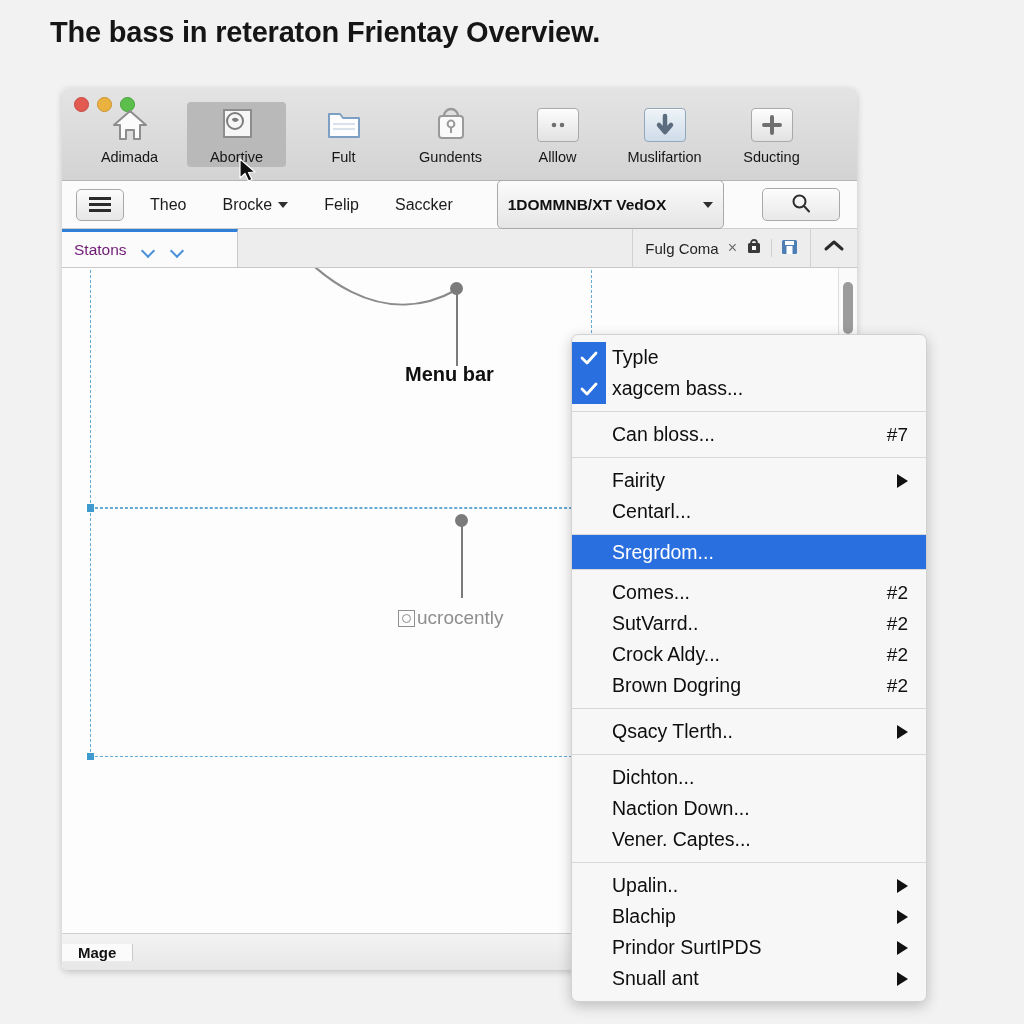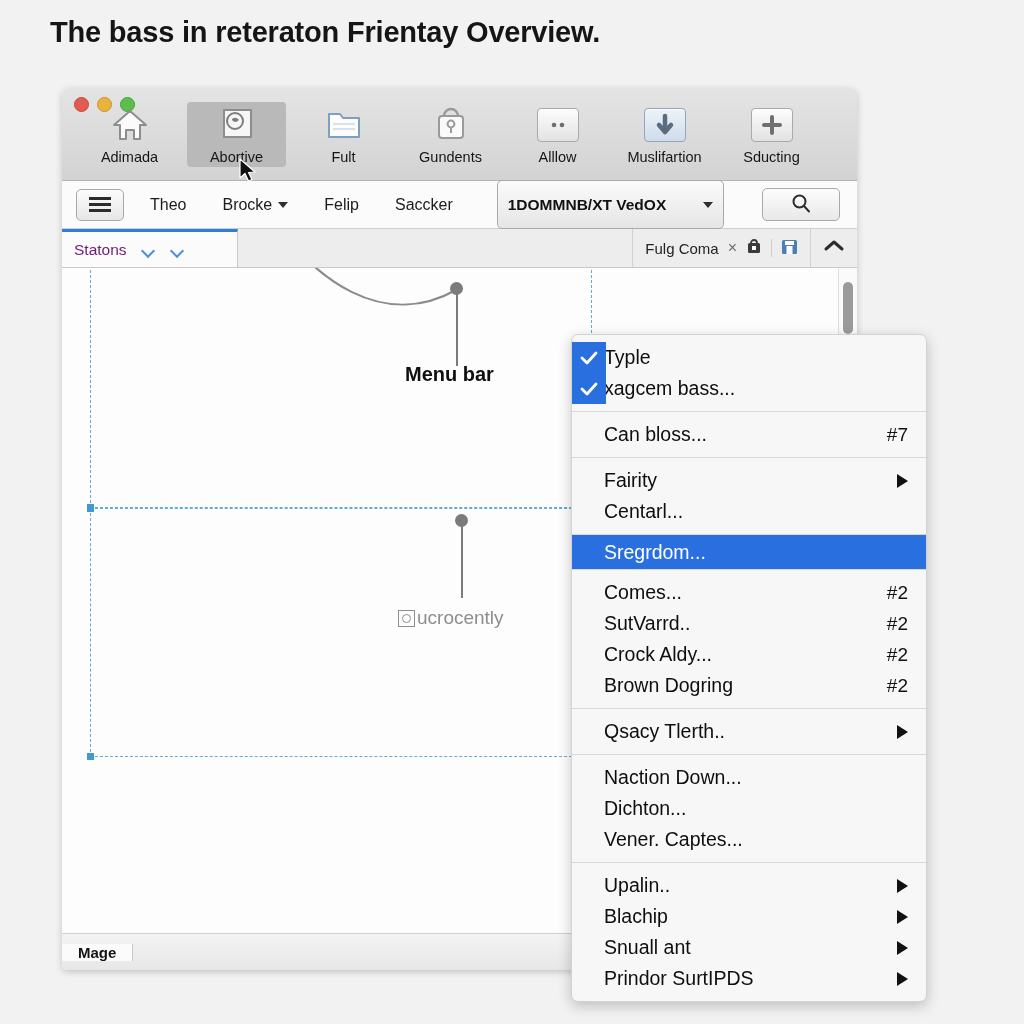--- a/index.html
+++ b/index.html
@@ -274,21 +274,21 @@
     box-shadow: 0 4px 14px rgba(0,0,0,0.22);
     overflow: hidden;
     font-size: 19.5px;
     color: #0e0e0e;
   }
   .mgroup + .mgroup { border-top: 1px solid #d8d8d8; }
   .mrow {
     position: relative;
     height: 30px;
     display: flex; align-items: center;
-    padding: 0 18px 0 32px;
+    padding: 0 18px 0 40px;
     white-space: nowrap;
   }
   .mrow.tall { height: 31px; }
   .mrow.highlight { background: #2a6fe0; color: #fff; }
   .mrow .lbl { flex: 1; }
   .mrow .accel { color: #111; font-size: 19px; }
   .check {
     position: absolute; left: 0; top: 0;
     width: 34px; height: 100%;
     background: #2a6fe0;
@@ -584,45 +584,45 @@
 
     <div class="mgroup pad-top pad-bot">
       <div class="mrow tall">
         <span class="lbl">Qsacy Tlerth..</span>
         <span class="arrow-r"></span>
       </div>
     </div>
 
     <div class="mgroup pad-top pad-bot">
       <div class="mrow tall">
+        <span class="lbl">Dichton...</span>
+      </div>
+      <div class="mrow tall">
         <span class="lbl">Naction Down...</span>
-      </div>
-      <div class="mrow tall">
-        <span class="lbl">Dichton...</span>
       </div>
       <div class="mrow tall">
         <span class="lbl">Vener. Captes...</span>
       </div>
     </div>
 
     <div class="mgroup pad-top pad-bot">
       <div class="mrow tall">
         <span class="lbl">Upalin..</span>
         <span class="arrow-r"></span>
       </div>
       <div class="mrow tall">
         <span class="lbl">Blachip</span>
         <span class="arrow-r"></span>
       </div>
       <div class="mrow tall">
+        <span class="lbl">Prindor SurtIPDS</span>
+        <span class="arrow-r"></span>
+      </div>
+      <div class="mrow tall">
         <span class="lbl">Snuall ant</span>
-        <span class="arrow-r"></span>
-      </div>
-      <div class="mrow tall">
-        <span class="lbl">Prindor SurtIPDS</span>
         <span class="arrow-r"></span>
       </div>
     </div>
 
   </div>
 
   <div class="cursor">
     <svg width="20" height="26" viewBox="0 0 20 26">
       <path d="M2 1 L2 20 L7 15.5 L10.5 23 L14 21.5 L10.5 14.5 L17 14 Z" fill="#111111" stroke="#ffffff" stroke-width="1.2" stroke-linejoin="round"></path>
     </svg>

